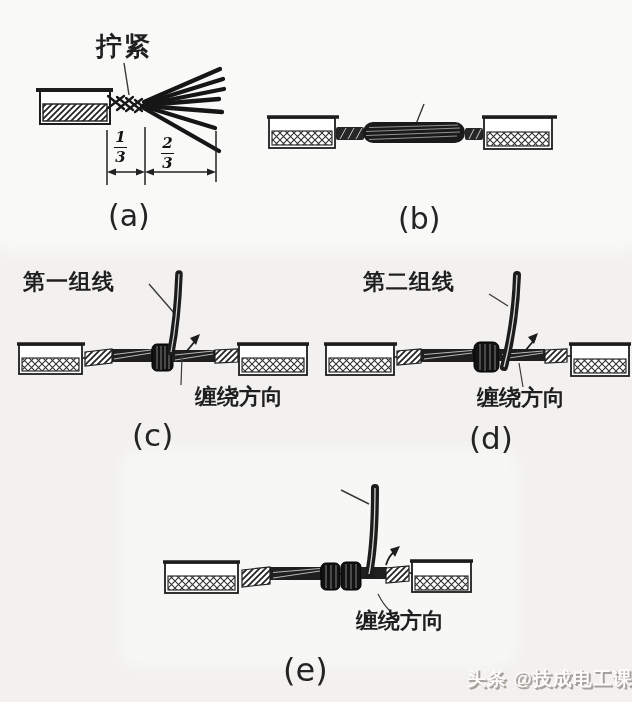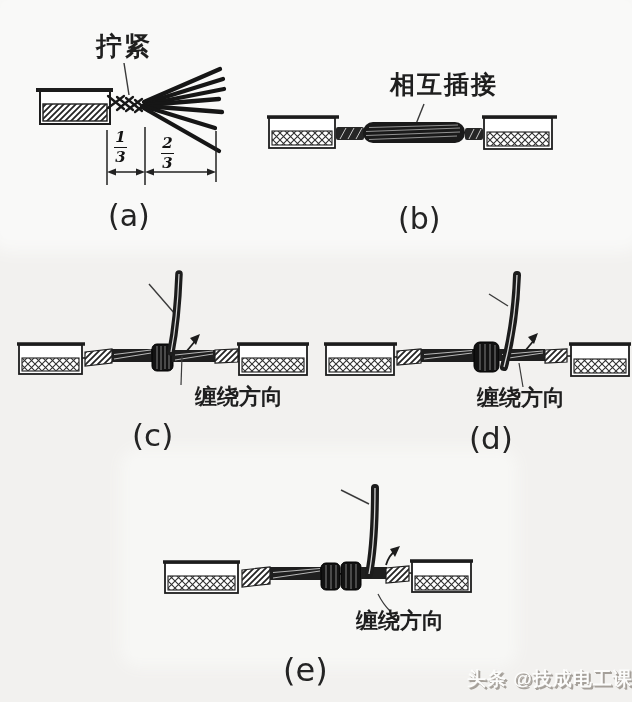--- a/index.html
+++ b/index.html
@@ -253,26 +253,27 @@
     <span>3</span>
   </div>
   <div class="frac" style="left:161px;top:136px;">
     <span>2</span>
     <span class="bar"></span>
     <span>3</span>
   </div>
 
   <div class="cap" style="left:108px;top:201px;font-size:30px;">(a)</div>
 
-  <div class="lbl" style="left:390px;top:72px;font-size:25px;">相互插接</div>
   <div class="cap" style="left:398px;top:204px;font-size:30px;">(b)</div>
 
+  <div class="lbl" style="left:23px;top:271px;font-size:22px;letter-spacing:1px;">第一组线</div>
   <div class="lbl" style="left:195px;top:386px;font-size:22px;letter-spacing:0;">缠绕方向</div>
   <div class="cap" style="left:132px;top:420px;font-size:31px;">(c)</div>
 
+  <div class="lbl" style="left:363px;top:271px;font-size:22px;letter-spacing:1px;">第二组线</div>
   <div class="lbl" style="left:477px;top:387px;font-size:22px;letter-spacing:0;">缠绕方向</div>
   <div class="cap" style="left:469px;top:423px;font-size:31px;">(d)</div>
 
   <div class="lbl" style="left:356px;top:610px;font-size:22px;letter-spacing:0;">缠绕方向</div>
   <div class="cap" style="left:283px;top:654px;font-size:32px;">(e)</div>
 
   <div class="watermark">头条 @技成电工课堂</div>
 </div>
 
 </body></html>

